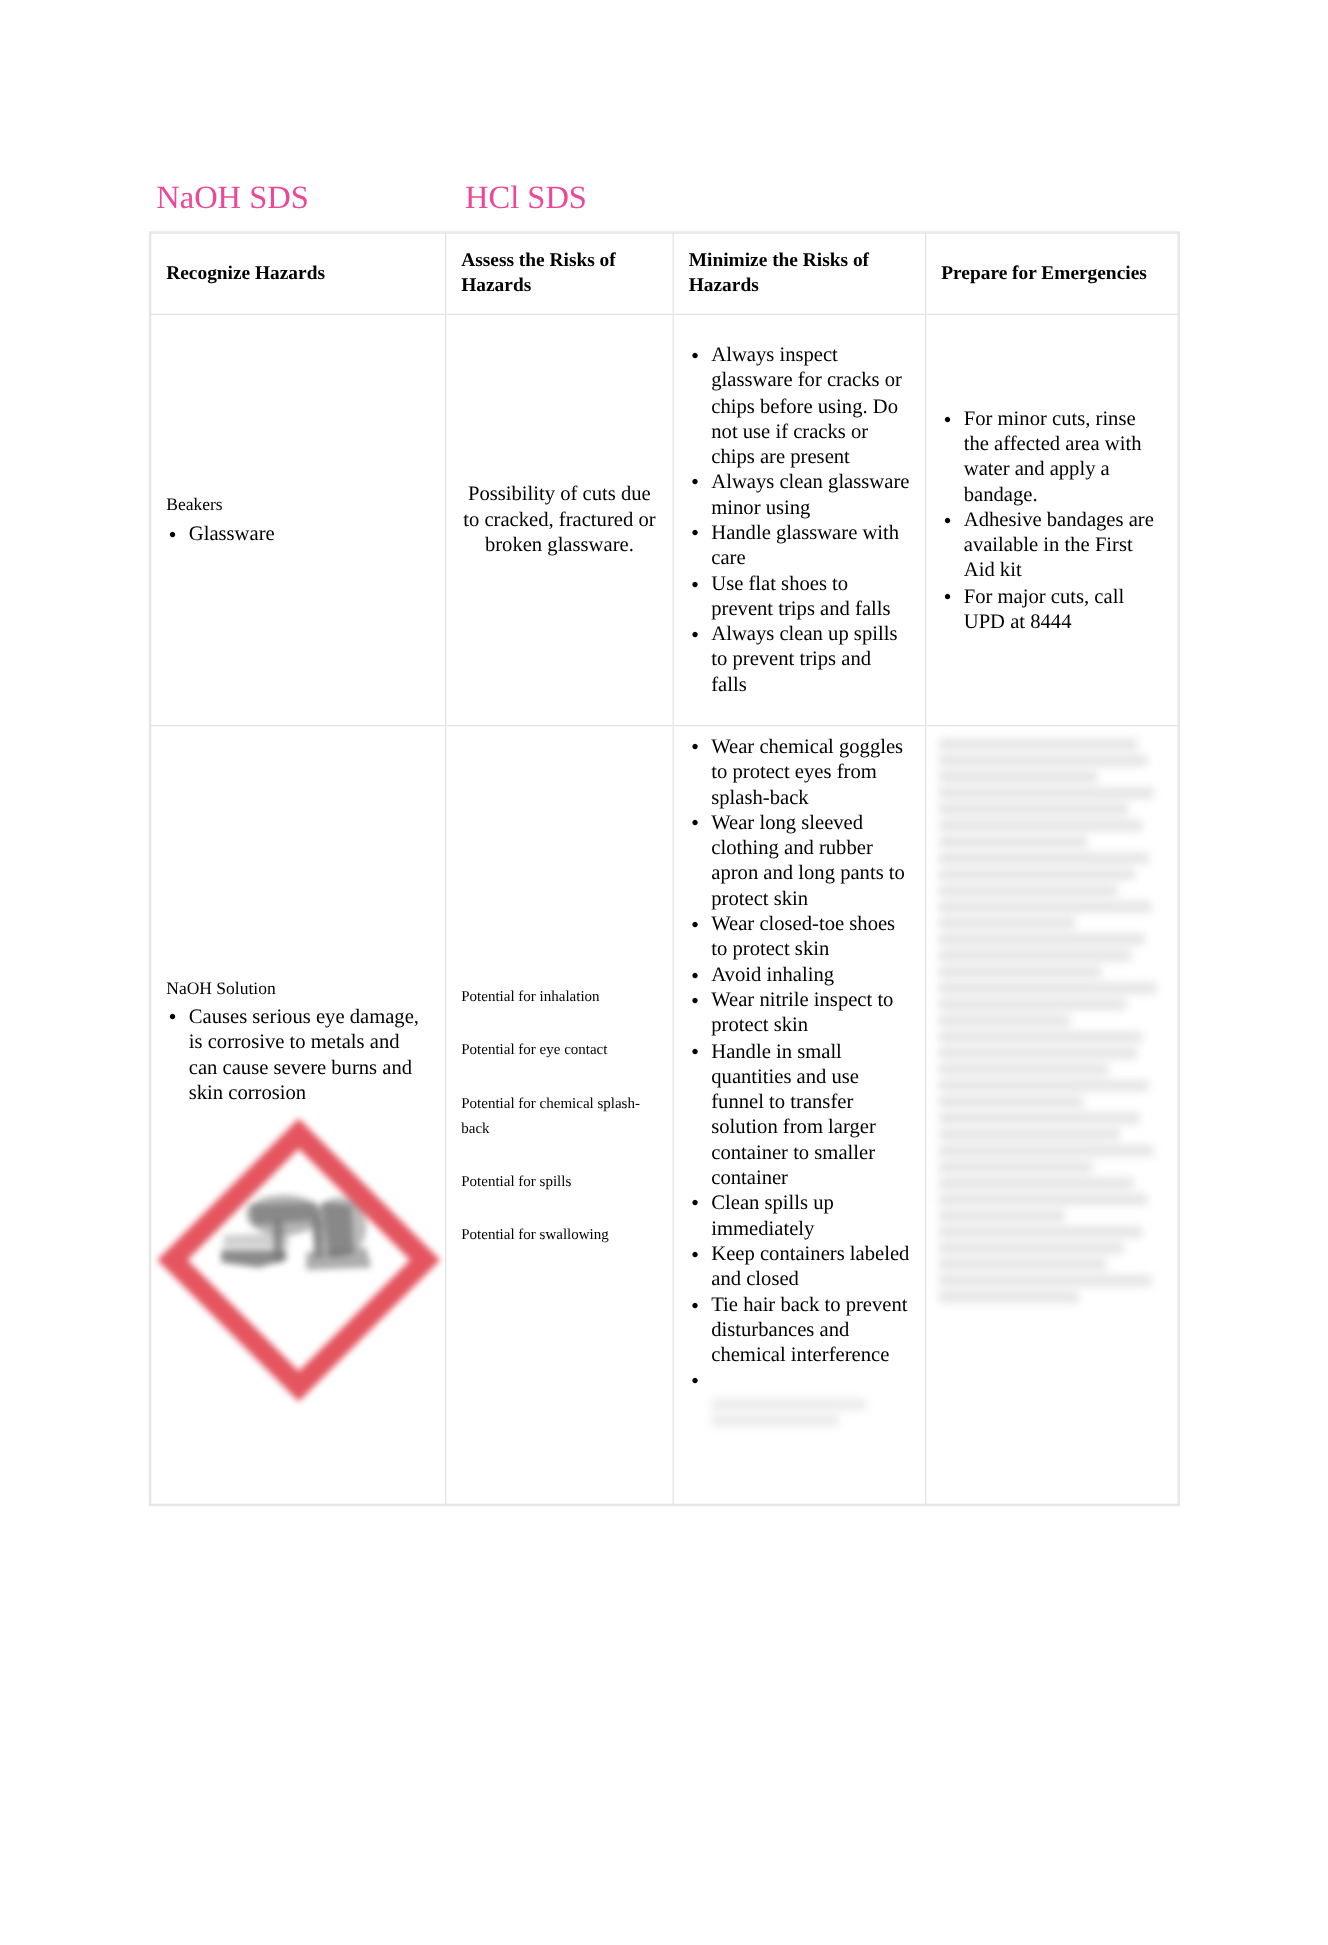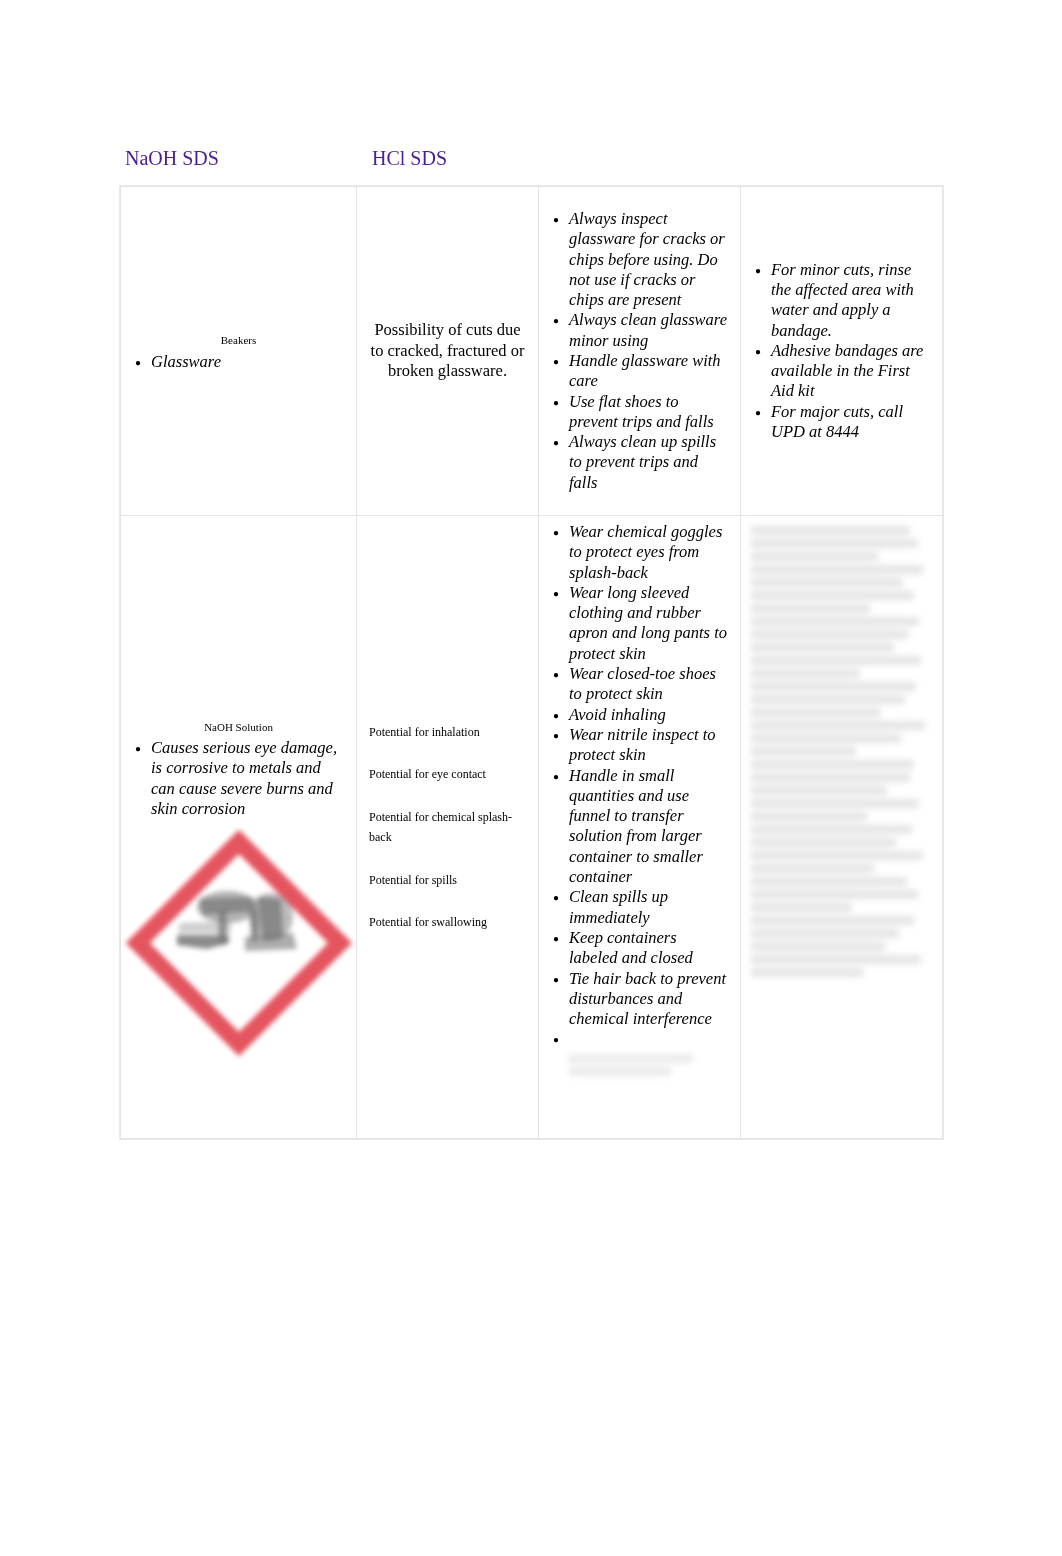--- a/index.html
+++ b/index.html
@@ -26,23 +26,23 @@
   
   .links-row {
     position: absolute;
     left: 122px;
     top: 142px;
     width: 820px;
     height: 34px;
   }
   .doc-link {
     position: absolute;
-    font-size: 20px;
+    font-size: 26px;
     line-height: 28px;
-    color: #4c1d95;
+    color: #ec4899;
     text-decoration: none;
     white-space: nowrap;
   }
   .doc-link.l1 { left: 3px; top: 2px; }
   .doc-link.l2 { left: 250px; top: 2px; }
 
   
   .sds-table {
     position: absolute;
     left: 120px;
@@ -81,38 +81,36 @@
   tr.row-beakers td { height: 328px; }
   tr.row-naoh td { height: 622px; }
 
   .body-text {
     font-size: 16.5px;
     line-height: 20.5px;
     text-align: center;
   }
 
   .item-title {
-    font-size: 11px;
+    font-size: 14px;
     line-height: 20.5px;
     margin: 0 0 1px 0;
-    text-align: center;
   }
 
   ul.blist {
     margin: 0;
     padding: 0 0 0 18px;
     list-style: none;
   }
   ul.blist > li {
     position: relative;
     font-size: 16.5px;
     line-height: 20.3px;
     margin: 0 0 0 0;
     padding-left: 0;
-    font-style: italic;
   }
   ul.blist > li::before {
     content: "\25CF";
     position: absolute;
     left: -16px;
     top: 0;
     font-size: 10px;
     line-height: 21px;
   }
 
@@ -193,20 +191,34 @@
 
   <table class="sds-table">
     <colgroup>
       <col class="c1">
         <col class="c2">
         <col class="c3">
         <col class="c4">
     </colgroup>
     <tbody>
 
+      <tr class="head-row">
+        <td>
+          <div class="head-text">Recognize Hazards</div>
+        </td>
+        <td>
+          <div class="head-text">Assess the Risks of Hazards</div>
+        </td>
+        <td>
+          <div class="head-text">Minimize the Risks of Hazards</div>
+        </td>
+        <td>
+          <div class="head-text">Prepare for Emergencies</div>
+        </td>
+      </tr>
 
       <tr class="row-beakers">
 
         <td>
           <div class="cell-inner">
             <div class="item-title">Beakers</div>
             <ul class="blist">
               <li>Glassware</li>
             </ul>
           </div>

